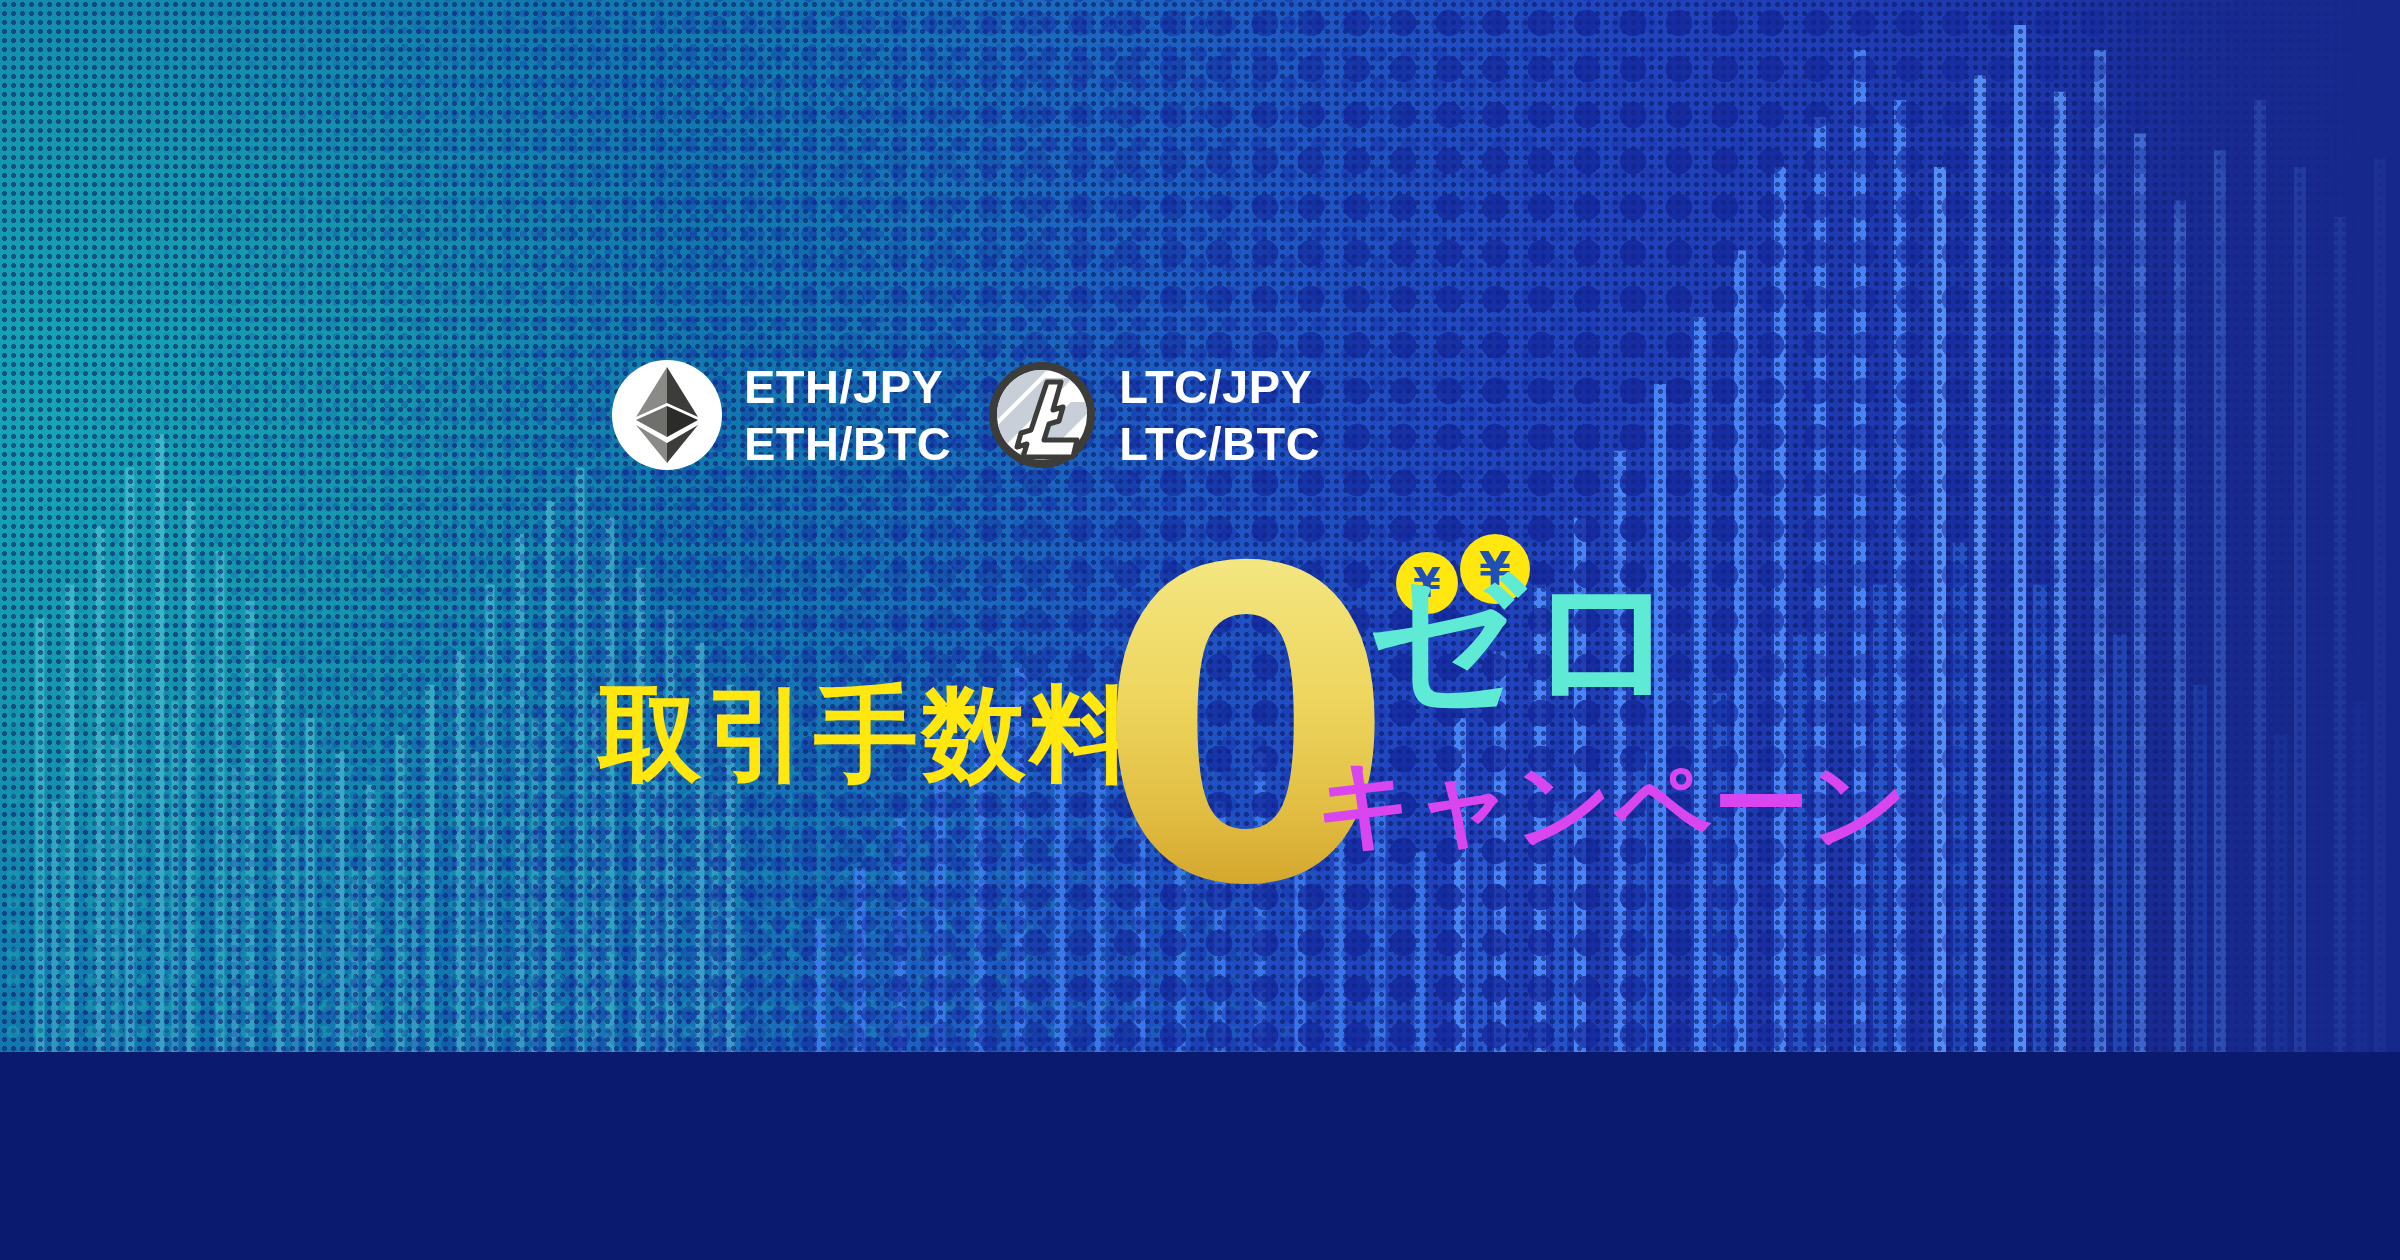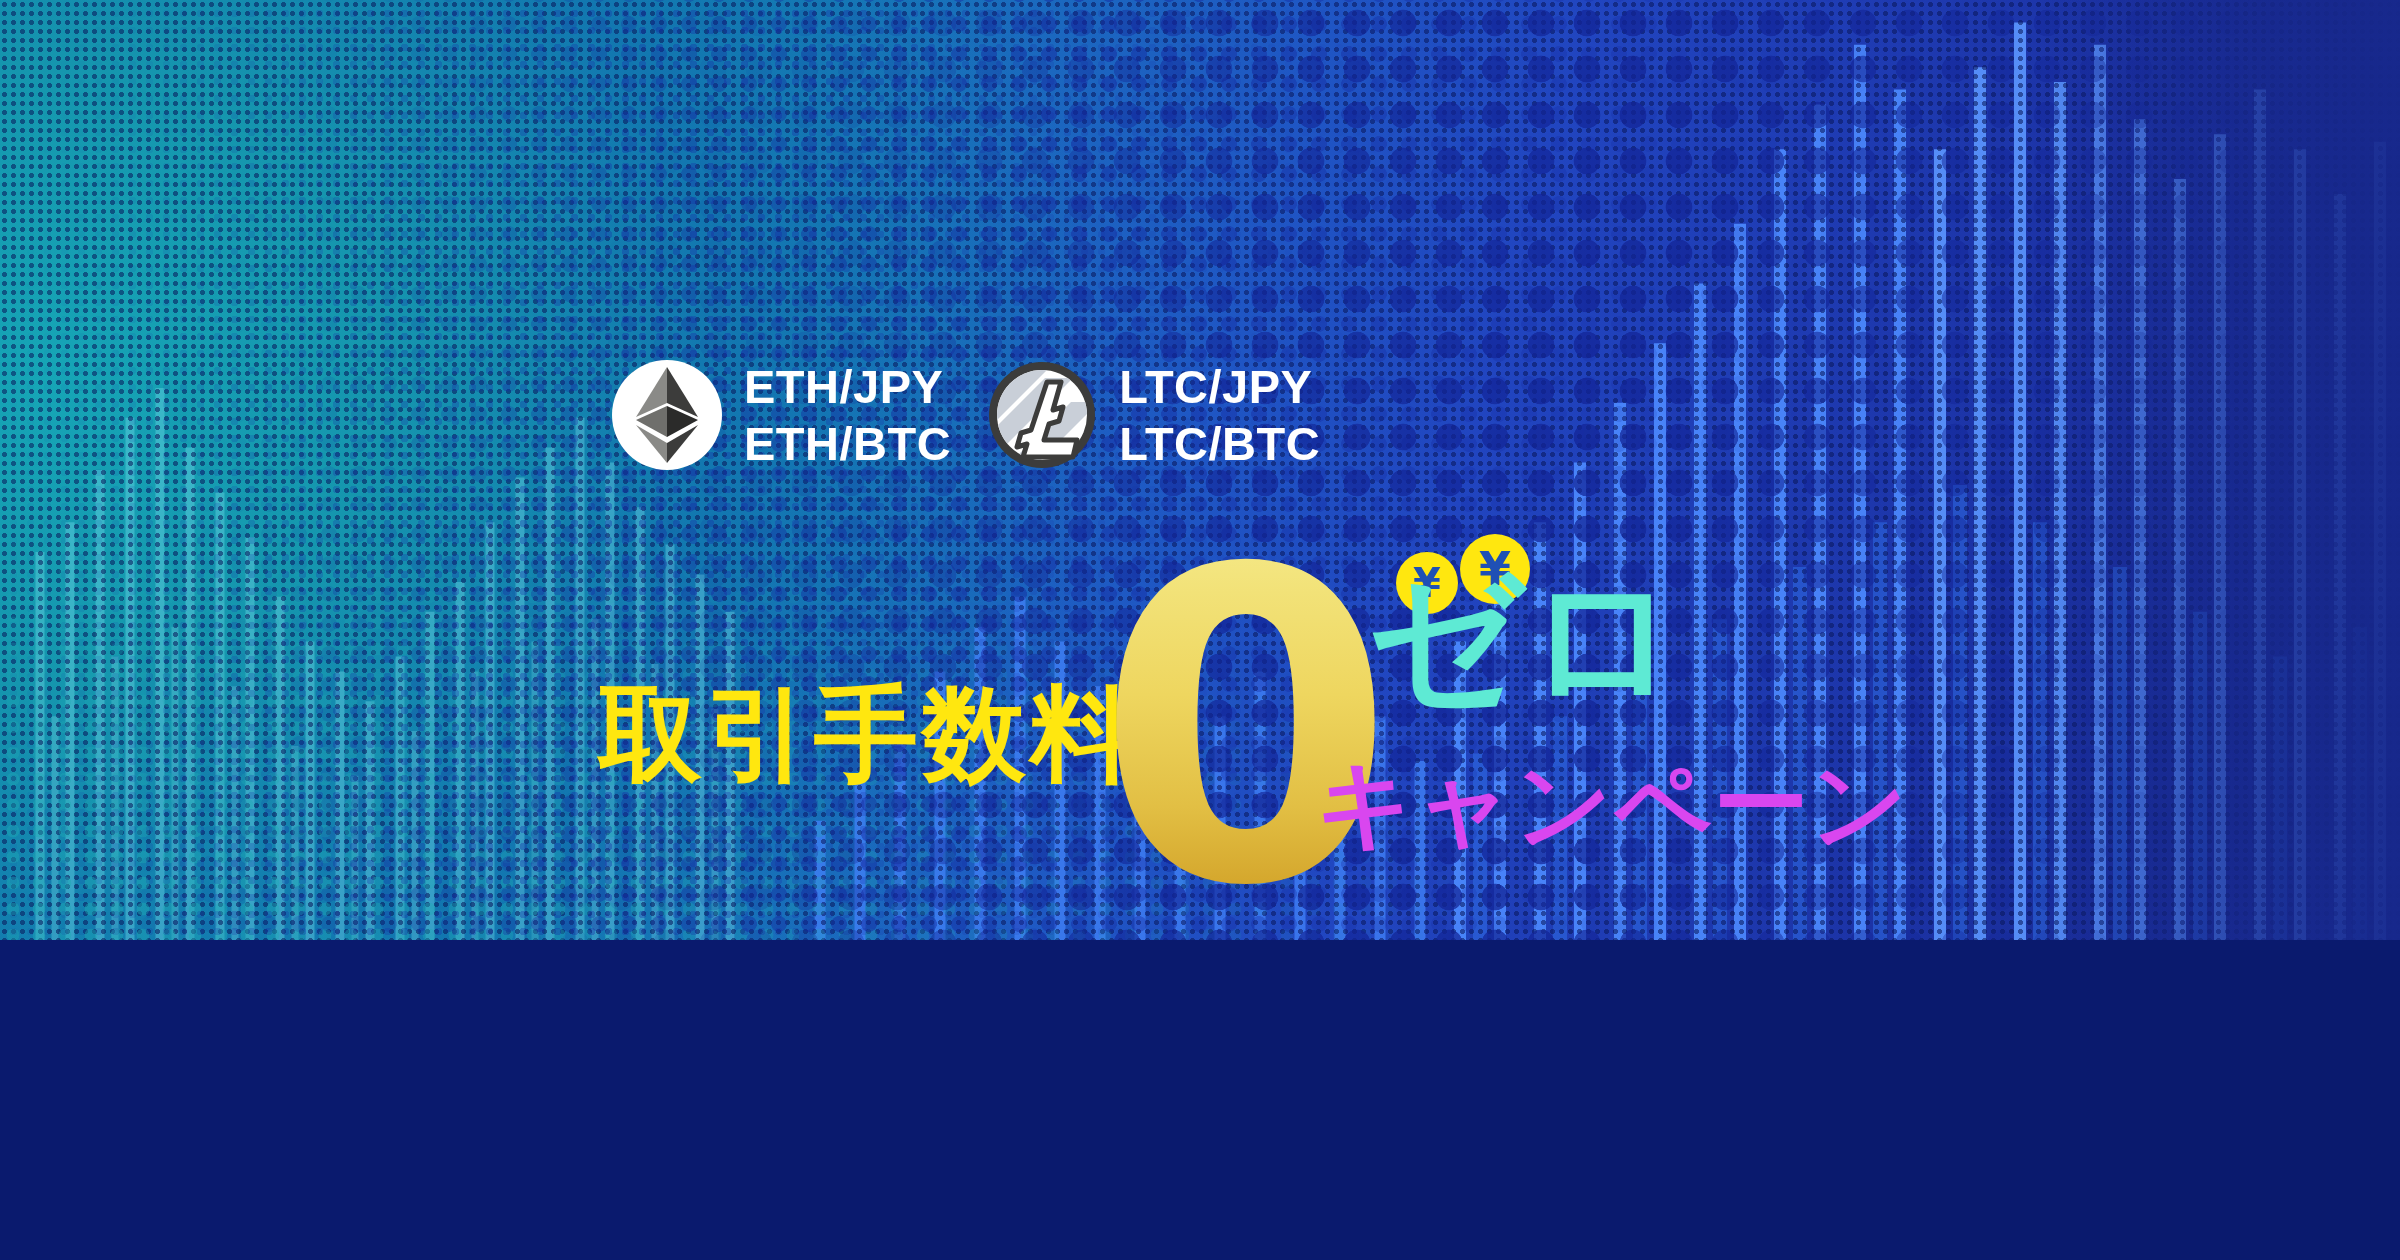--- a/index.html
+++ b/index.html
@@ -5,21 +5,21 @@
   * { margin:0; padding:0; box-sizing:border-box; }
   html, body {
     width:2400px; height:1260px;
     overflow:hidden;
     background:#0a1a6e;
     font-family:"Liberation Sans", sans-serif;
   }
 
   #banner {
     position:relative;
-    width:2400px; height:940px;
+    width:2400px; height:1052px;
     overflow:hidden;
   }
 
   
   .bg-base {
     position:absolute; inset:0;
     background:
       radial-gradient(ellipse 1500px 1400px at 2% 40%, #16a5b6 0%, #1596ae 22%, #1277b0 45%, rgba(18,119,176,0) 70%),
       linear-gradient(105deg,
         #14a3b4 0%,

